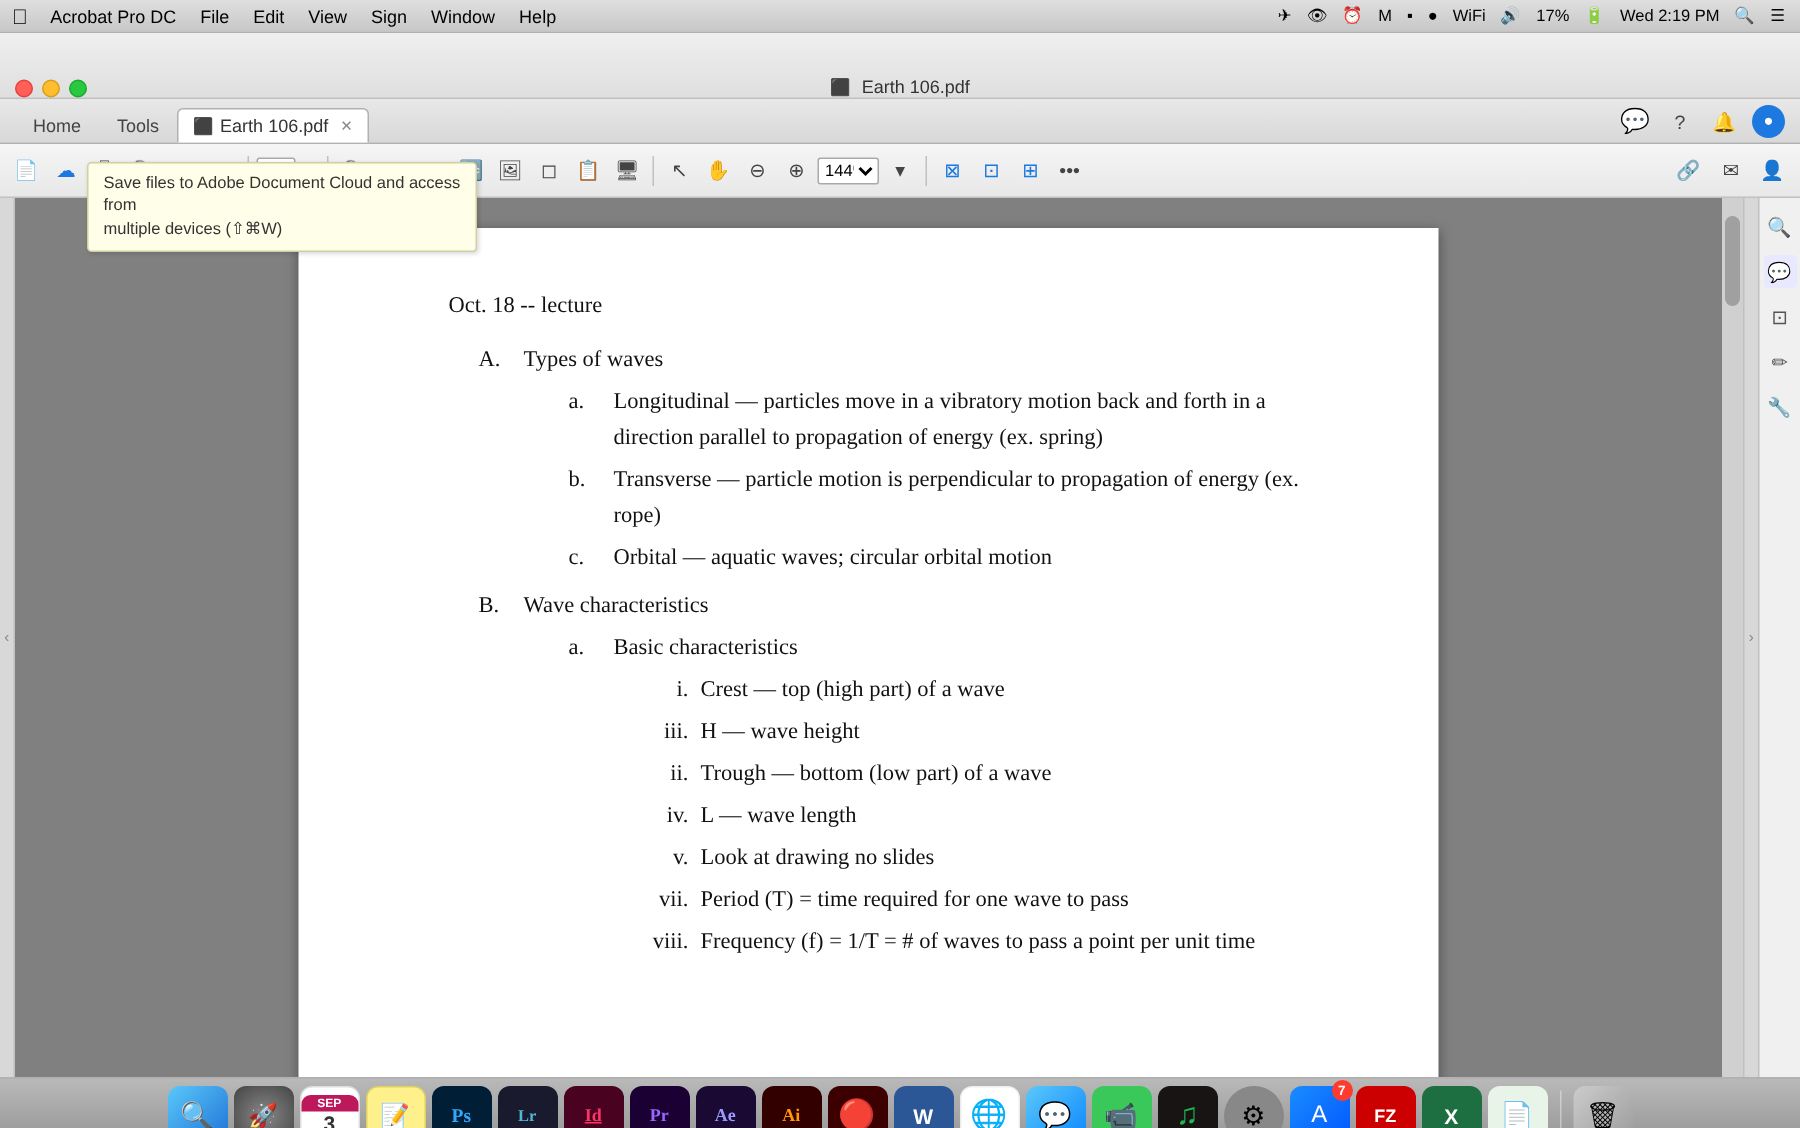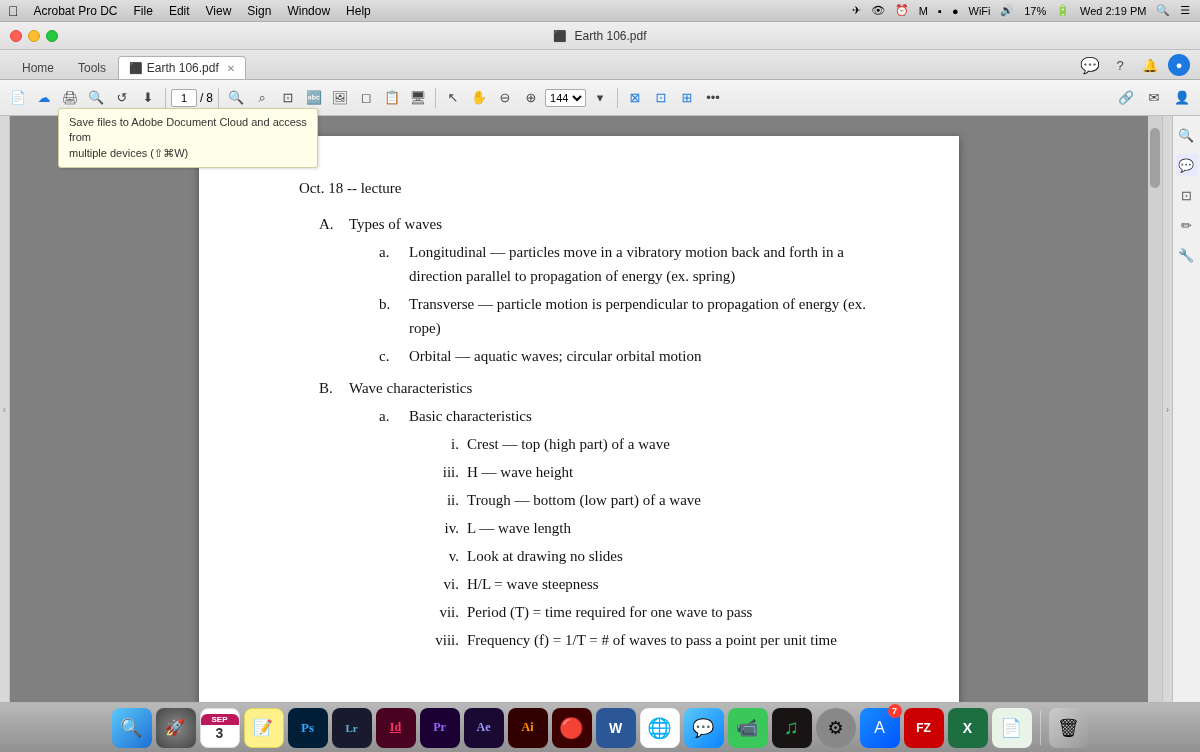--- a/index.html
+++ b/index.html
@@ -17,24 +17,24 @@
       gap: 2px;
       border-bottom: 1px solid #b0afb0;
     }
     .menubar-apple { font-size: 14px; margin-right: 6px; }
     .menubar-item { padding: 0 7px; border-radius: 3px; cursor: pointer; }
     .menubar-right { margin-left: auto; display: flex; align-items: center; gap: 6px; font-size: 11px; }
     .menubar-right span { margin: 0 2px; }
 
     
     .titlebar {
-      height: 28px;
+      height: 44px;
       background: linear-gradient(to bottom, #f0eff0, #e0dfe0);
       display: flex;
-      align-items: center;
+      align-items: flex-end;
       justify-content: center;
       border-bottom: 1px solid #c0bfc0;
       position: relative;
     }
     .traffic-lights { position: absolute; left: 10px; display: flex; gap: 6px; }
     .traffic-light { width: 12px; height: 12px; border-radius: 50%; cursor: pointer; }
     .tl-red { background: #ff5f57; border: 1px solid #e0443e; }
     .tl-yellow { background: #febc2e; border: 1px solid #d4a017; }
     .tl-green { background: #28c840; border: 1px solid #1aab29; }
     .titlebar-text { font-size: 12px; color: #333; }
@@ -409,24 +409,20 @@
             </div>
             <div class="doc-line">
               <span class="roman-label">iv.</span>
               <span>L — wave length</span>
             </div>
             <div class="doc-line">
               <span class="roman-label">v.</span>
               <span>Look at drawing no slides</span>
             </div>
             <div class="doc-line">
-              <span class="roman-label">vi.</span>
-              <span>H/L = wave steepness</span>
-            </div>
-            <div class="doc-line">
               <span class="roman-label">vii.</span>
               <span>Period (T) = time required for one wave to pass</span>
             </div>
             <div class="doc-line">
               <span class="roman-label">viii.</span>
               <span>Frequency (f) = 1/T = # of waves to pass a point per unit time</span>
             </div>
           </div>
         </div>
       </div>

